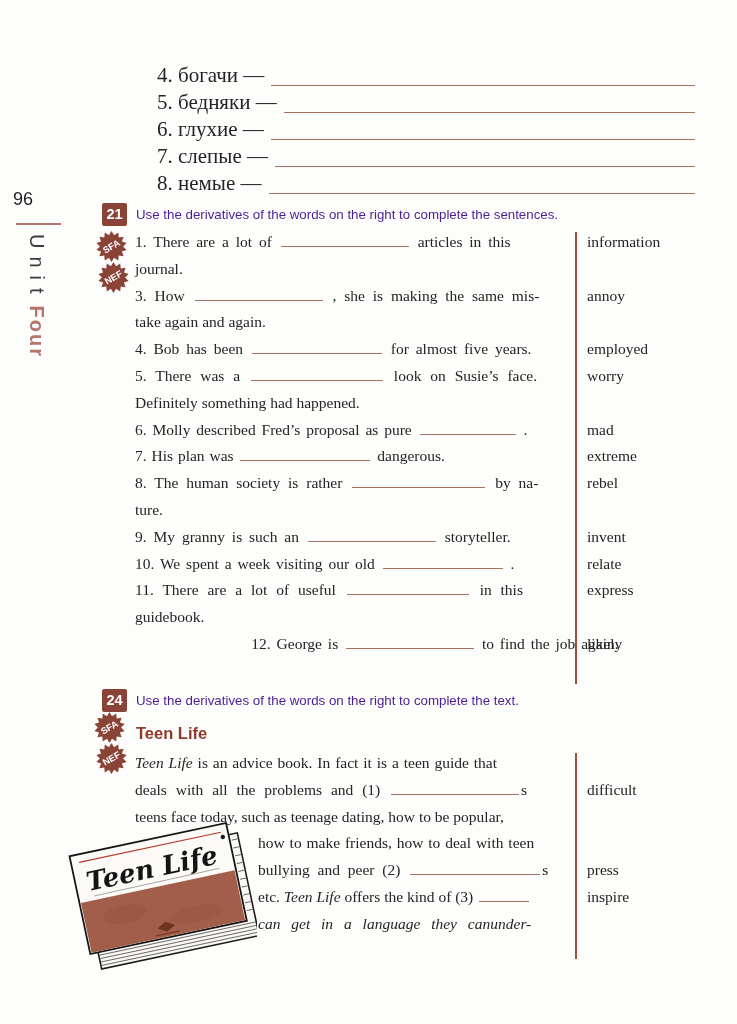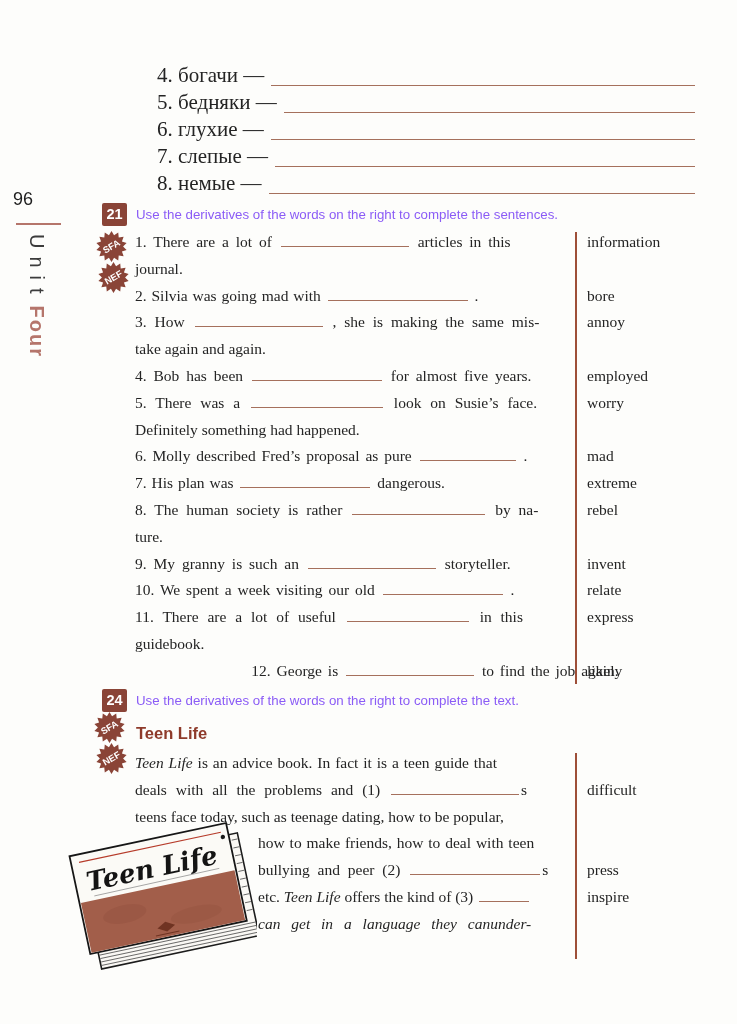--- a/index.html
+++ b/index.html
@@ -16,21 +16,21 @@
 
   
   #vocab{position:absolute;left:157px;top:62px;width:538px;}
   .vrow{display:flex;height:27px;}
   .vlbl{font-size:21px;line-height:26px;white-space:nowrap;}
   .vrule{flex:1;border-bottom:1.2px solid #a5705c;margin:0 0 3px 7px;}
 
   
   .exnum{position:absolute;width:25px;height:23px;background:#8a4437;color:#fff;border-radius:2px;
          font:700 14.5px "Liberation Sans","DejaVu Sans",sans-serif;text-align:center;line-height:23px;}
-  .instr{position:absolute;left:136px;font:13.3px "Liberation Sans","DejaVu Sans",sans-serif;color:#8b5cf6;white-space:nowrap;}
+  .instr{position:absolute;left:136px;font:13.3px "Liberation Sans","DejaVu Sans",sans-serif;color:#4c1d95;white-space:nowrap;}
   .stamp{position:absolute;width:31px;height:31px;}
 
   
   .lines{position:absolute;left:135px;width:600px;}
   .tline{position:relative;height:26.8px;line-height:26.8px;font-size:15.5px;white-space:nowrap;}
   .blank{display:inline-block;height:13px;border-bottom:1.1px solid #a5705c;margin:0 2px;}
   .hint{position:absolute;left:452px;top:0;word-spacing:normal;}
   .it{font-style:italic;}
   .divider{position:absolute;left:440px;width:1.7px;background:#9e4f38;}
 
@@ -79,21 +79,20 @@
     <text x="15" y="18" text-anchor="middle" transform="rotate(-30 15 15)" fill="#fff" font-family="Liberation Sans, sans-serif" font-size="9" font-weight="bold">SFA</text>
   </svg>
   <svg class="stamp" style="left:98px;top:262px;" viewBox="0 0 30 30">
     <polygon class="star" fill="#8a4437" points="15.00,0.00 17.49,4.08 21.51,1.49 21.98,6.24 26.73,5.65 25.09,10.14 29.62,11.66 26.20,15.00 29.62,18.34 25.09,19.86 26.73,24.35 21.98,23.76 21.51,28.51 17.49,25.92 15.00,30.00 12.51,25.92 8.49,28.51 8.02,23.76 3.27,24.35 4.91,19.86 0.38,18.34 3.80,15.00 0.38,11.66 4.91,10.14 3.27,5.65 8.02,6.24 8.49,1.49 12.51,4.08"></polygon>
     <text x="15" y="18" text-anchor="middle" transform="rotate(-30 15 15)" fill="#fff" font-family="Liberation Sans, sans-serif" font-size="9" font-weight="bold">NEF</text>
   </svg>
   <div id="ex23-lines" class="lines" style="top:229px;">
     <div class="divider" style="top:3px;height:452px;"></div>
   <div class="tline" style="word-spacing: 3px;"><span>1. There are a lot of </span><span class="blank" style="width: 128px;"></span><span> articles in this</span><span class="hint">information</span></div>
       <div class="tline"><span>journal.</span></div>
-      <div class="tline" style="word-spacing: 1px;"><span>2. Silvia was going mad with </span><span class="blank" style="width: 140px;"></span><span> .</span><span class="hint">bore</span></div>
       <div class="tline" style="word-spacing: 4px;"><span>3. How </span><span class="blank" style="width: 128px;"></span><span> , she is making the same mis-</span><span class="hint">annoy</span></div>
       <div class="tline"><span>take again and again.</span></div>
       <div class="tline" style="word-spacing: 3px;"><span>4. Bob has been </span><span class="blank" style="width: 130px;"></span><span> for almost five years.</span><span class="hint">employed</span></div>
       <div class="tline" style="word-spacing: 5px;"><span>5. There was a </span><span class="blank" style="width: 132px;"></span><span> look on Susie’s face.</span><span class="hint">worry</span></div>
       <div class="tline"><span>Definitely something had happened.</span></div>
       <div class="tline" style="word-spacing: 2px;"><span>6. Molly described Fred’s proposal as pure </span><span class="blank" style="width: 96px;"></span><span> .</span><span class="hint">mad</span></div>
       <div class="tline" style="word-spacing: 1px;"><span>7. His plan was </span><span class="blank" style="width: 130px;"></span><span> dangerous.</span><span class="hint">extreme</span></div>
       <div class="tline" style="word-spacing: 4px;"><span>8. The human society is rather </span><span class="blank" style="width: 133px;"></span><span> by na-</span><span class="hint">rebel</span></div>
       <div class="tline"><span>ture.</span></div>
       <div class="tline" style="word-spacing: 3px;"><span>9. My granny is such an </span><span class="blank" style="width: 128px;"></span><span> storyteller.</span><span class="hint">invent</span></div>

